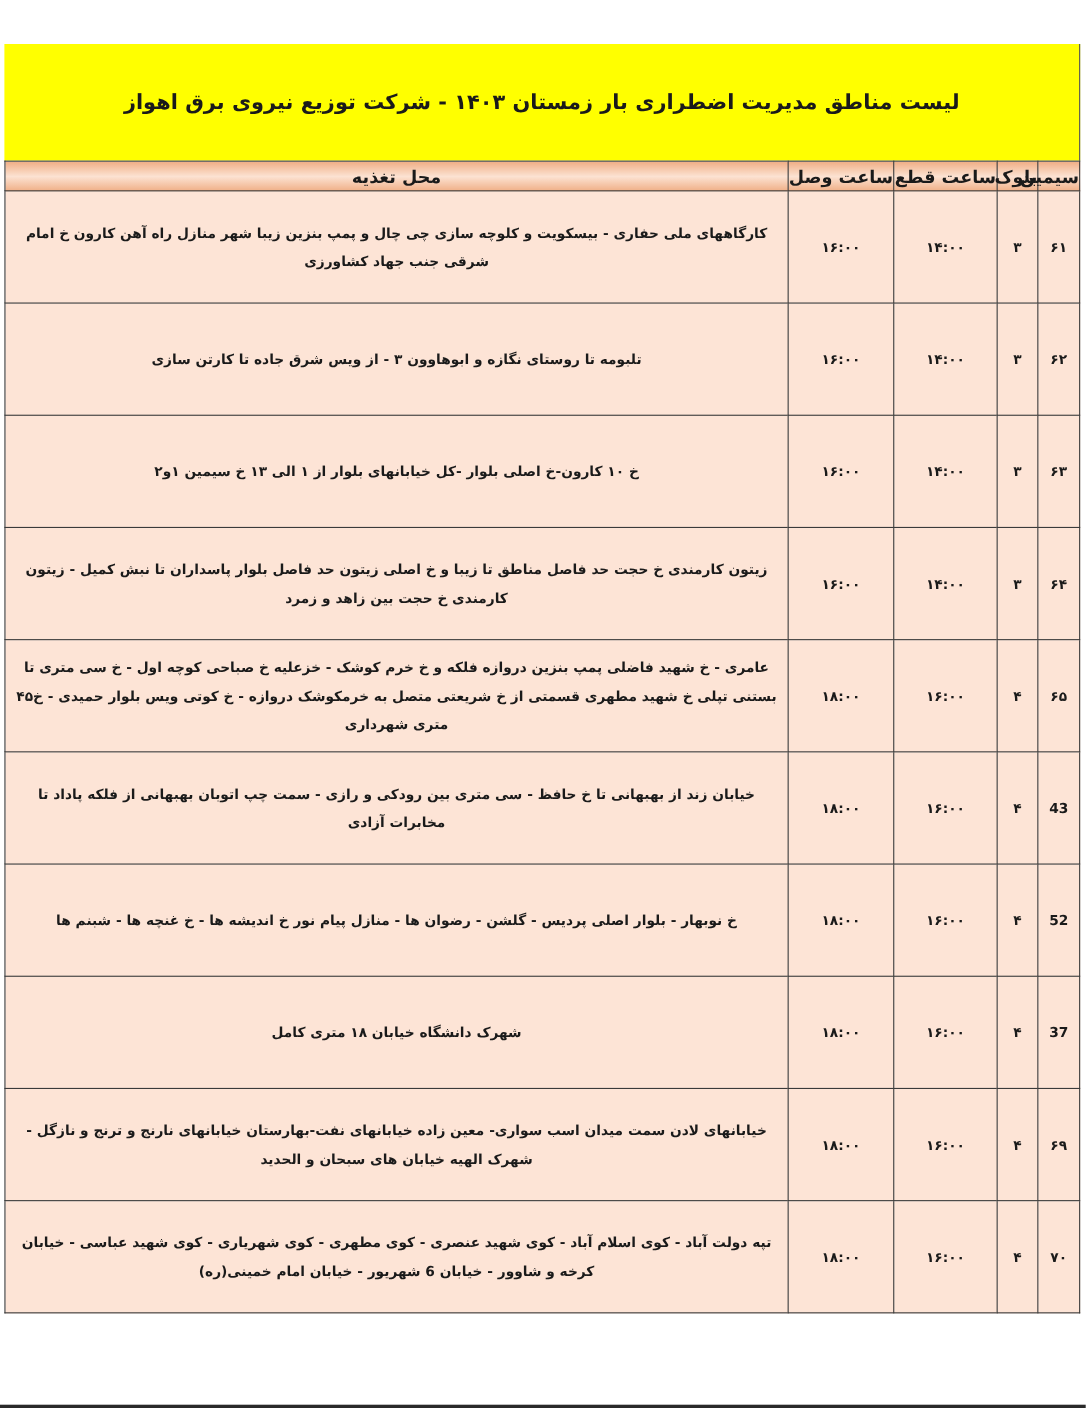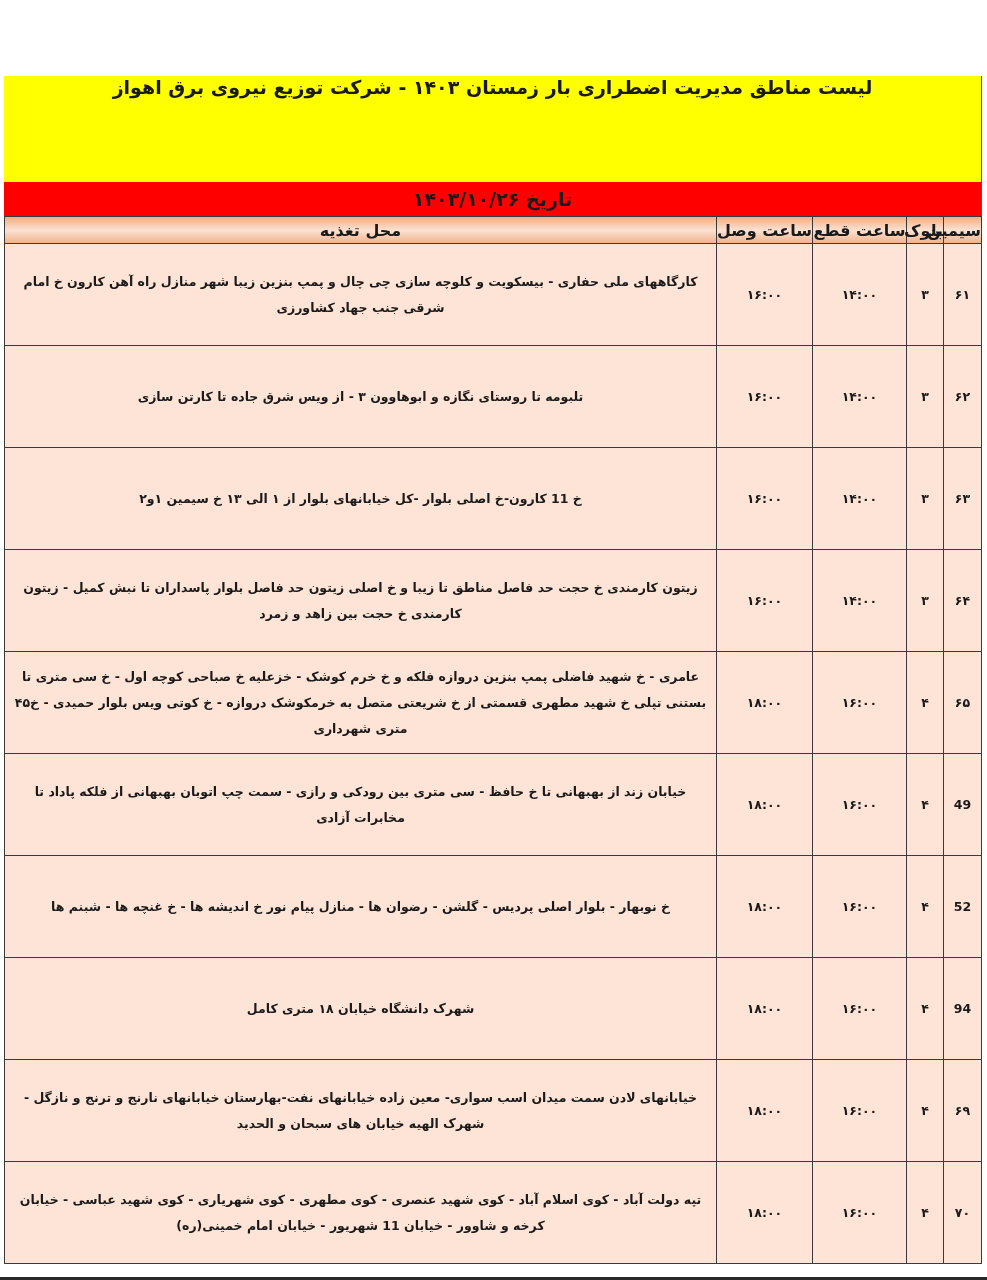--- a/index.html
+++ b/index.html
@@ -4,24 +4,23 @@
 <style>
   html, body { margin: 0; padding: 0; }
   body {
     width: 987px; height: 1280px; background: #ffffff; position: relative; overflow: hidden;
     font-family: "DejaVu Sans", sans-serif; color: #1a1a1a;
   }
   .sheet {
     position: absolute; left: 4px; top: 40px; width: 978px;
   }
   .title-bar {
-    height: 106px; background: #ffff00; display: flex; align-items: flex-start; justify-content: center;
+    height: 106px; background: #ffff00; display: flex; align-items: center; justify-content: center;
     direction: rtl; font-weight: bold; font-size: 19px; color: #1a1a1a;
     border-right: 1px solid #555;
-    margin-top: 36px;
   }
   .date-bar {
     height: 34px; background: #ff0000; display: flex; align-items: center; justify-content: center;
     direction: rtl; font-weight: bold; font-size: 19px; color: #1a1a1a;
     border-right: 1px solid #555;
   }
   table {
     border-collapse: collapse; width: 978px; table-layout: fixed; direction: rtl;
   }
   th, td { border: 1.5px solid #3a3a3a; text-align: center; vertical-align: middle; }
@@ -39,23 +38,20 @@
   .bottom-rule {
     position: absolute; left: 0; right: 0; top: 1277px; height: 3px; background: #2a2a2a;
   }
 </style>
 </head>
 <body>
 
 <div class="sheet">
   <div class="title-bar">
     <span>لیست مناطق مدیریت اضطراری بار زمستان ۱۴۰۳ - شرکت توزیع نیروی برق اهواز</span>
-  </div>
-  <div class="date-bar">
-    <span>تاریخ ۱۴۰۳/۱۰/۲۶</span>
   </div>
   <table>
     <colgroup>
       <col class="c-row">
         <col class="c-block">
         <col class="c-cut">
         <col class="c-con">
         <col class="c-loc">
     </colgroup>
     <thead>
@@ -80,68 +76,68 @@
         <td>۳</td>
         <td>۱۴:۰۰</td>
         <td>۱۶:۰۰</td>
         <td class="loc">تلبومه تا روستای نگازه و ابوهاوون ۳ - از ویس شرق جاده تا کارتن سازی</td>
       </tr>
       <tr>
         <td>۶۳</td>
         <td>۳</td>
         <td>۱۴:۰۰</td>
         <td>۱۶:۰۰</td>
-        <td class="loc">خ 11 کارون-خ اصلی بلوار -کل خیابانهای بلوار از ۱ الی ۱۳ خ سیمین ۱و۲</td>
+        <td class="loc">خ ۱۰ کارون-خ اصلی بلوار -کل خیابانهای بلوار از ۱ الی ۱۳ خ سیمین ۱و۲</td>
       </tr>
       <tr>
         <td>۶۴</td>
         <td>۳</td>
         <td>۱۴:۰۰</td>
         <td>۱۶:۰۰</td>
         <td class="loc">زیتون کارمندی خ حجت حد فاصل مناطق تا زیبا و خ اصلی زیتون حد فاصل بلوار پاسداران تا نبش کمیل - زیتون کارمندی خ حجت بین زاهد و زمرد</td>
       </tr>
       <tr>
         <td>۶۵</td>
         <td>۴</td>
         <td>۱۶:۰۰</td>
         <td>۱۸:۰۰</td>
         <td class="loc">عامری - خ شهید فاضلی پمپ بنزین دروازه فلکه و خ خرم کوشک - خزعلیه خ صباحی کوچه اول - خ سی متری تا بستنی تپلی خ شهید مطهری قسمتی از خ شریعتی متصل به خرمکوشک دروازه - خ کوتی ویس بلوار حمیدی - خ۴۵ متری شهرداری</td>
       </tr>
       <tr>
-        <td>49</td>
+        <td>43</td>
         <td>۴</td>
         <td>۱۶:۰۰</td>
         <td>۱۸:۰۰</td>
         <td class="loc">خیابان زند از بهبهانی تا خ حافظ - سی متری بین رودکی و رازی  - سمت چپ اتوبان بهبهانی از فلکه پاداد تا مخابرات آزادی</td>
       </tr>
       <tr>
         <td>52</td>
         <td>۴</td>
         <td>۱۶:۰۰</td>
         <td>۱۸:۰۰</td>
         <td class="loc">خ نوبهار - بلوار اصلی پردیس - گلشن - رضوان ها - منازل پیام نور خ اندیشه ها - خ غنچه ها - شبنم ها</td>
       </tr>
       <tr>
-        <td>94</td>
+        <td>37</td>
         <td>۴</td>
         <td>۱۶:۰۰</td>
         <td>۱۸:۰۰</td>
         <td class="loc">شهرک دانشگاه خیابان ۱۸ متری کامل</td>
       </tr>
       <tr>
         <td>۶۹</td>
         <td>۴</td>
         <td>۱۶:۰۰</td>
         <td>۱۸:۰۰</td>
         <td class="loc">خیابانهای لادن سمت میدان اسب سواری- معین زاده خیابانهای نفت-بهارستان خیابانهای نارنج و ترنج و نازگل - شهرک الهیه خیابان های سبحان و الحدید</td>
       </tr>
       <tr>
         <td>۷۰</td>
         <td>۴</td>
         <td>۱۶:۰۰</td>
         <td>۱۸:۰۰</td>
-        <td class="loc">تپه دولت آباد - کوی اسلام آباد - کوی شهید عنصری - کوی مطهری - کوی شهریاری - کوی شهید عباسی - خیابان کرخه و شاوور - خیابان 11 شهریور - خیابان امام خمینی(ره)</td>
+        <td class="loc">تپه دولت آباد - کوی اسلام آباد - کوی شهید عنصری - کوی مطهری - کوی شهریاری - کوی شهید عباسی - خیابان کرخه و شاوور - خیابان 6 شهریور - خیابان امام خمینی(ره)</td>
       </tr>
     </tbody>
   </table>
 </div>
 
 <div class="bottom-rule"></div>
 
 </body></html>

